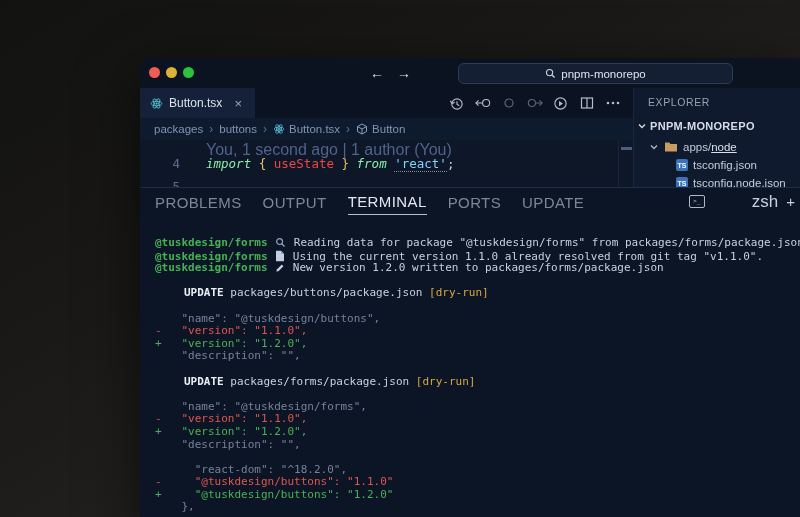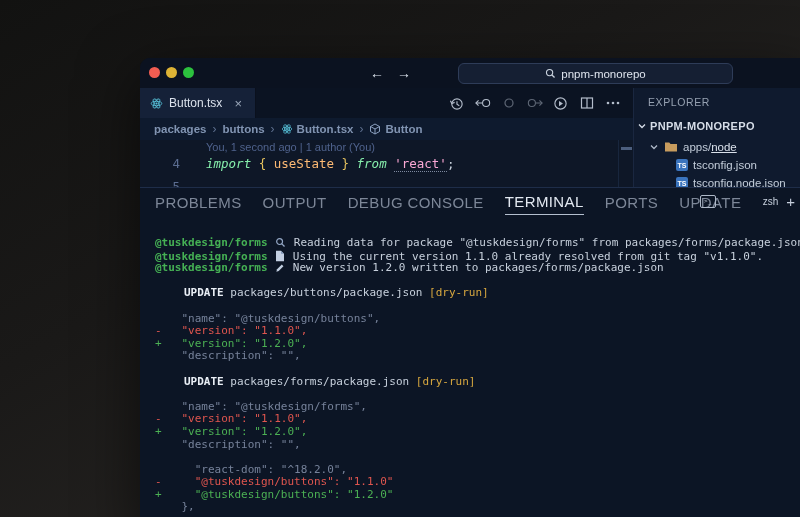--- a/index.html
+++ b/index.html
@@ -31,32 +31,32 @@
   .edtoolbar{position:absolute;right:12px;top:0;height:30px;display:flex;gap:9px;
     align-items:center;}
   .edtoolbar .icbtn{width:17px;height:17px;display:flex;align-items:center;
     justify-content:center;opacity:.92;}
   .edtoolbar .icbtn.dim{opacity:.45;}
   
   .breadcrumbs{position:absolute;left:0;top:60px;width:493px;height:22px;background:#0e1a2e;
     display:flex;align-items:center;padding-left:14px;box-sizing:border-box;gap:6px;
     color:#8194b2;font-size:11.5px;}
   .breadcrumbs .sep{color:#5d6f8e;font-size:12px;}
-  .crumb{display:flex;align-items:center;gap:4px;font-weight:bold;}
+  .crumb{display:flex;align-items:center;gap:4px;}
   
   .editor{position:absolute;left:0;top:82px;width:493px;height:47px;background:#0e1727;
     overflow:hidden;font-family:"DejaVu Sans Mono",monospace;}
-  .blame{position:absolute;left:66px;top:1px;font-size:11px;color:#4f628c;
+  .blame{position:absolute;left:66px;top:1px;font-size:16px;color:#4f628c;
     font-family:"Liberation Sans",sans-serif;}
   .lnum{position:absolute;width:40px;text-align:right;color:#5b6d91;font-size:12.5px;}
   .codeline{position:absolute;left:66px;top:16px;font-size:12.5px;white-space:pre;}
   .tok-kw{color:#86efac;font-style:italic;}
   .tok-br{color:#e9c55f;}
-  .tok-id{color:#fdba74;}
-  .tok-str{color:#f9a8d4;border-bottom:1px dotted #7e8aa0;}
+  .tok-id{color:#ef4444;}
+  .tok-str{color:#7dd3fc;border-bottom:1px dotted #7e8aa0;}
   .tok-pn{color:#c7d0dc;}
   .minimapline{position:absolute;left:478px;top:0;width:15px;height:47px;
     border-left:1px solid #18263d;}
   .mmdash{position:absolute;left:2px;top:7px;width:11px;height:3px;background:#4c5e7d;}
   
   .sidebar{position:absolute;left:493px;top:30px;width:177px;height:99px;background:#0f1a2e;
     border-left:1px solid #1a2740;overflow:hidden;box-sizing:border-box;}
   .sb-header{position:absolute;left:14px;top:8px;color:#96a1b1;font-size:10.5px;
     letter-spacing:.6px;}
   .sb-root{position:absolute;left:3px;top:32px;display:flex;align-items:center;gap:3px;
@@ -72,21 +72,21 @@
     border-top:1px solid #1e2d49;box-sizing:border-box;}
   .ptabs{position:absolute;left:15px;top:0;height:27px;display:flex;gap:21px;
     align-items:center;}
   .ptab{color:#7d8798;font-size:15px;letter-spacing:.4px;padding:5px 0 4px 0;}
   .ptab.active{color:#e2e8f1;border-bottom:1.5px solid #b4bfcf;}
   .pctrl{position:absolute;right:15px;top:0;height:27px;display:flex;gap:8px;
     align-items:center;color:#c6cfdc;}
   .termbadge{width:14px;height:11px;border:1px solid #aeb8c8;border-radius:2px;
     font-size:6px;line-height:10px;text-align:center;color:#c6cfdc;
     font-family:"DejaVu Sans Mono",monospace;}
-  .shname{font-size:10px;margin-left:39px;}
+  .shname{font-size:17px;margin-left:39px;}
   .plus{font-size:15px;font-weight:300;color:#c6cfdc;}
   .term{position:absolute;left:15px;top:49px;font-family:"DejaVu Sans Mono",monospace;
     font-size:11px;color:#c7d0dc;}
   .trow{height:12.6px;line-height:12.6px;white-space:pre;}
   .seg-g{color:#45b054;font-weight:bold;}
   .seg-b{color:#e9eef5;font-weight:bold;margin-left:29px;}
   .seg-y{color:#d7a73f;}
   .seg-r{color:#e0564f;}
   .seg-gr{color:#4cb154;}
   .seg-dim{color:#76829a;}
@@ -263,21 +263,20 @@
             <span class="tsbadge">TS</span>
             <span>tsconfig.node.json</span>
           </div>
         </div>
     </div>
 
     <div class="panel">
       <div class="ptabs" id="ptabs">
           <span class="ptab">PROBLEMS</span>
           <span class="ptab">OUTPUT</span>
-          <span class="ptab">DEBUG CONSOLE</span>
           <span class="ptab active">TERMINAL</span>
           <span class="ptab">PORTS</span>
           <span class="ptab">UPDATE</span>
         </div>
       <div class="pctrl">
         <span class="termbadge">&gt;_</span>
         <span class="shname">zsh</span>
         <span class="plus">+</span>
       </div>
       <div class="term" id="term">

